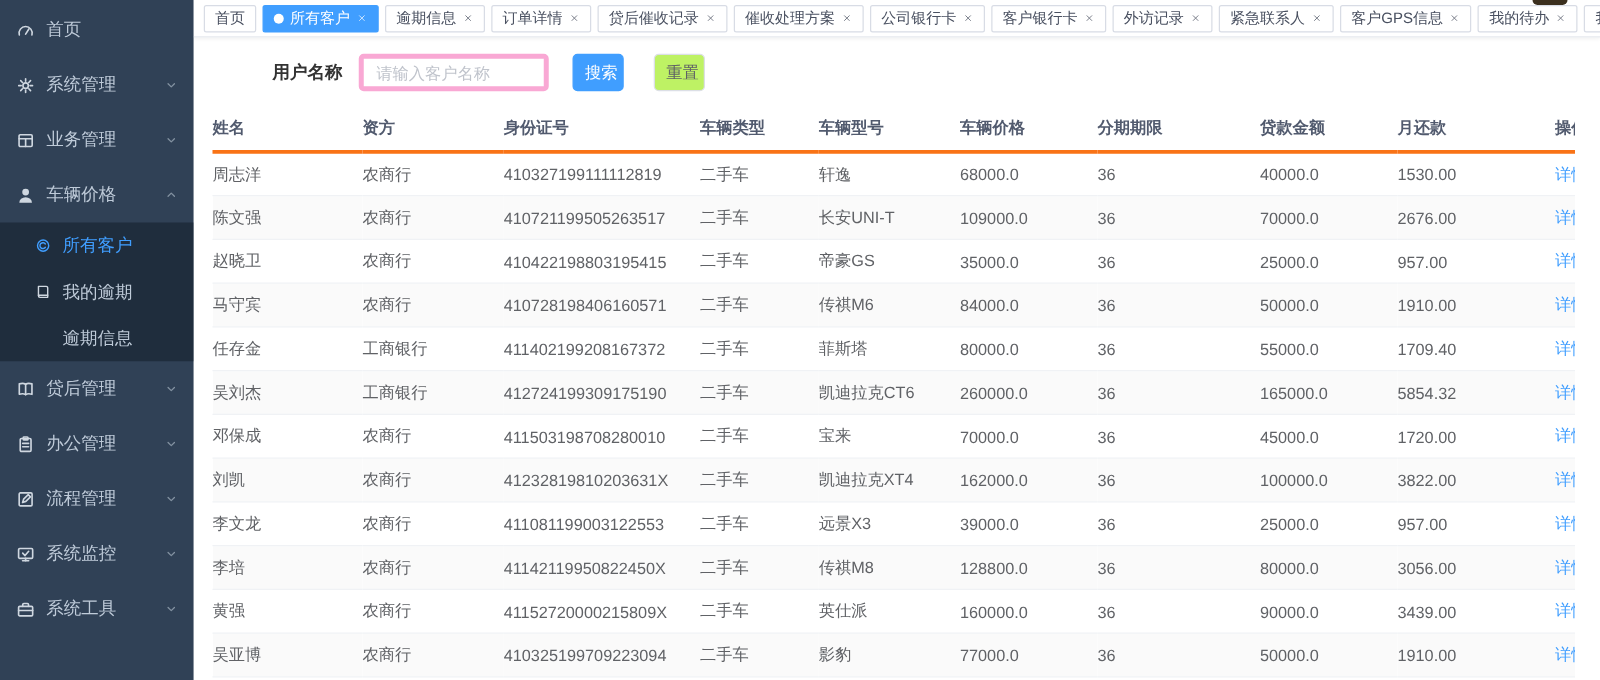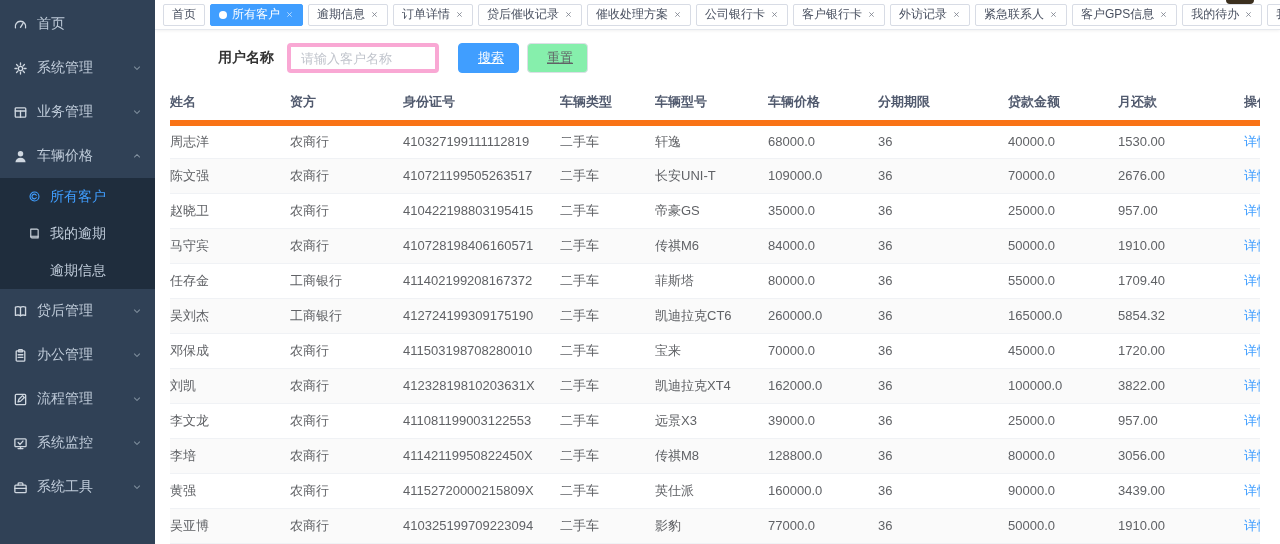--- a/index.html
+++ b/index.html
@@ -81,31 +81,31 @@
   .search-label{font-size:14px;font-weight:700;color:#333;margin-right:13px;margin-left:48px;}
   .search-input{
     width:152px;height:30px;padding:0 10px;
     border:4px solid #f9a8d4;border-radius:4px;
     font-size:13px;color:#606266;outline:none;
     font-family:inherit;
   }
   .search-input::placeholder{color:#c0c4cc;}
   .btn{
     display:inline-flex;align-items:center;gap:5px;
-    height:30px;padding:0 14px;border-radius:4px;
-    font-size:13px;cursor:pointer;font-family:inherit;text-decoration:underline;
+    height:30px;padding:0 4px;border-radius:4px;
+    font-size:13px;cursor:pointer;font-family:inherit;
   }
   .btn-primary{background:var(--accent);border:1px solid var(--accent);color:#fff;margin-left:19px;}
-  .btn-plain{background:#86efac;border:1px solid #dcdfe6;color:#606266;margin-left:8px;}
+  .btn-plain{background:#bef264;border:1px solid #dcdfe6;color:#606266;margin-left:24px;}
   
   .table-wrap{flex:1;padding:13px 20px 0 15px;overflow:hidden;}
   table{width:100%;border-collapse:collapse;table-layout:fixed;}
   th{
     text-align:left;font-size:13px;font-weight:700;color:#515a6e;
-    padding:7px 4px 9px 0;border-bottom:6px solid #f97316;
+    padding:7px 4px 9px 0;border-bottom:3px solid #f97316;
     white-space:nowrap;overflow:hidden;
   }
   td{
     height:35px;padding:0 4px 0 0;font-size:13px;color:#606266;
     border-bottom:1px solid #f0f2f5;
     white-space:nowrap;overflow:hidden;
   }
   tbody tr:nth-child(even){background:#fafafa;}
   .detail-link{color:var(--accent);text-decoration:none;cursor:pointer;}
 </style>

